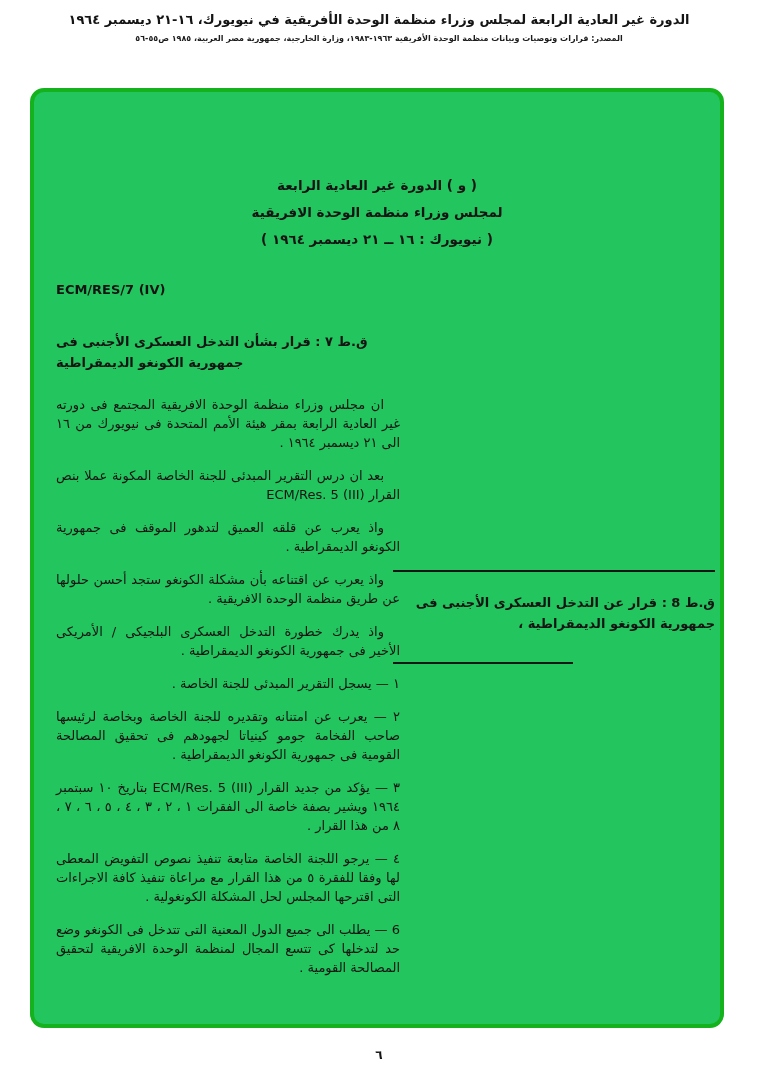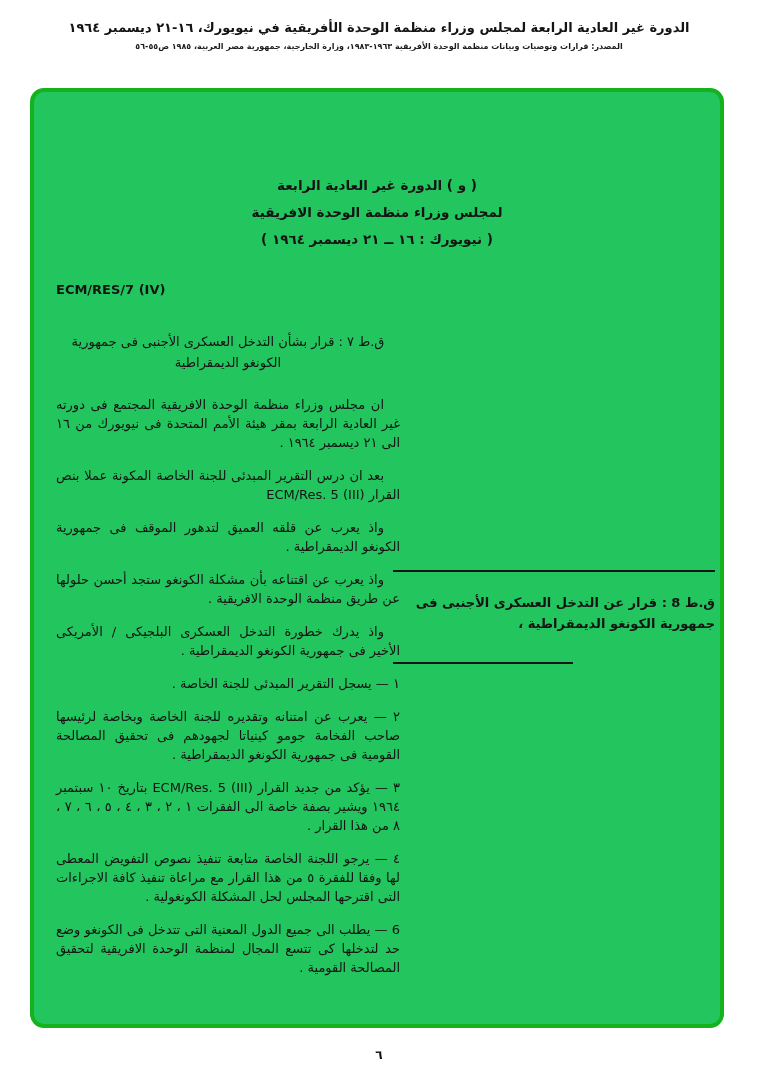--- a/index.html
+++ b/index.html
@@ -5,21 +5,21 @@
   :root { --accent: #14b31e; --ink: #141414; }
   * { margin: 0; padding: 0; box-sizing: border-box; }
   html, body { background: #ffffff; }
   body {
     width: 758px; height: 1078px;
     position: relative;
     font-family: "DejaVu Sans", sans-serif;
     color: var(--ink);
     overflow: hidden;
   }
-  .top-header { text-align: center; padding-top: 20px; direction: rtl; }
+  .top-header { text-align: center; padding-top: 12px; direction: rtl; }
   .top-line1 { font-size: 13px; font-weight: bold; letter-spacing: 0.2px; }
   .top-line2 { font-size: 8px; font-weight: bold; margin-top: 7px; color: #1c1c1c; }
 
   .green-box {
     position: absolute;
     left: 30px; top: 88px;
     width: 694px; height: 940px;
     border: 4px solid var(--accent);
     border-radius: 14px;
     background: #22c55e;
@@ -45,24 +45,24 @@
     line-height: 19px;
   }
   .ref-code {
     direction: ltr;
     text-align: left;
     font-weight: bold;
     font-size: 13px;
     margin-bottom: 32px;
   }
   .res-title {
-    font-weight: normal;
+    font-weight: bold;
     line-height: 21px;
     margin-bottom: 22px;
-    text-align: center;
+    text-align: left;
   }
   .main-col p { margin: 0 0 14px 0; }
   .preamble p { text-indent: 16px; }
   .operative p { text-indent: 0; }
 
   .margin-note {
     position: absolute;
     left: 359px; top: 478px;
     width: 322px;
     direction: rtl;

